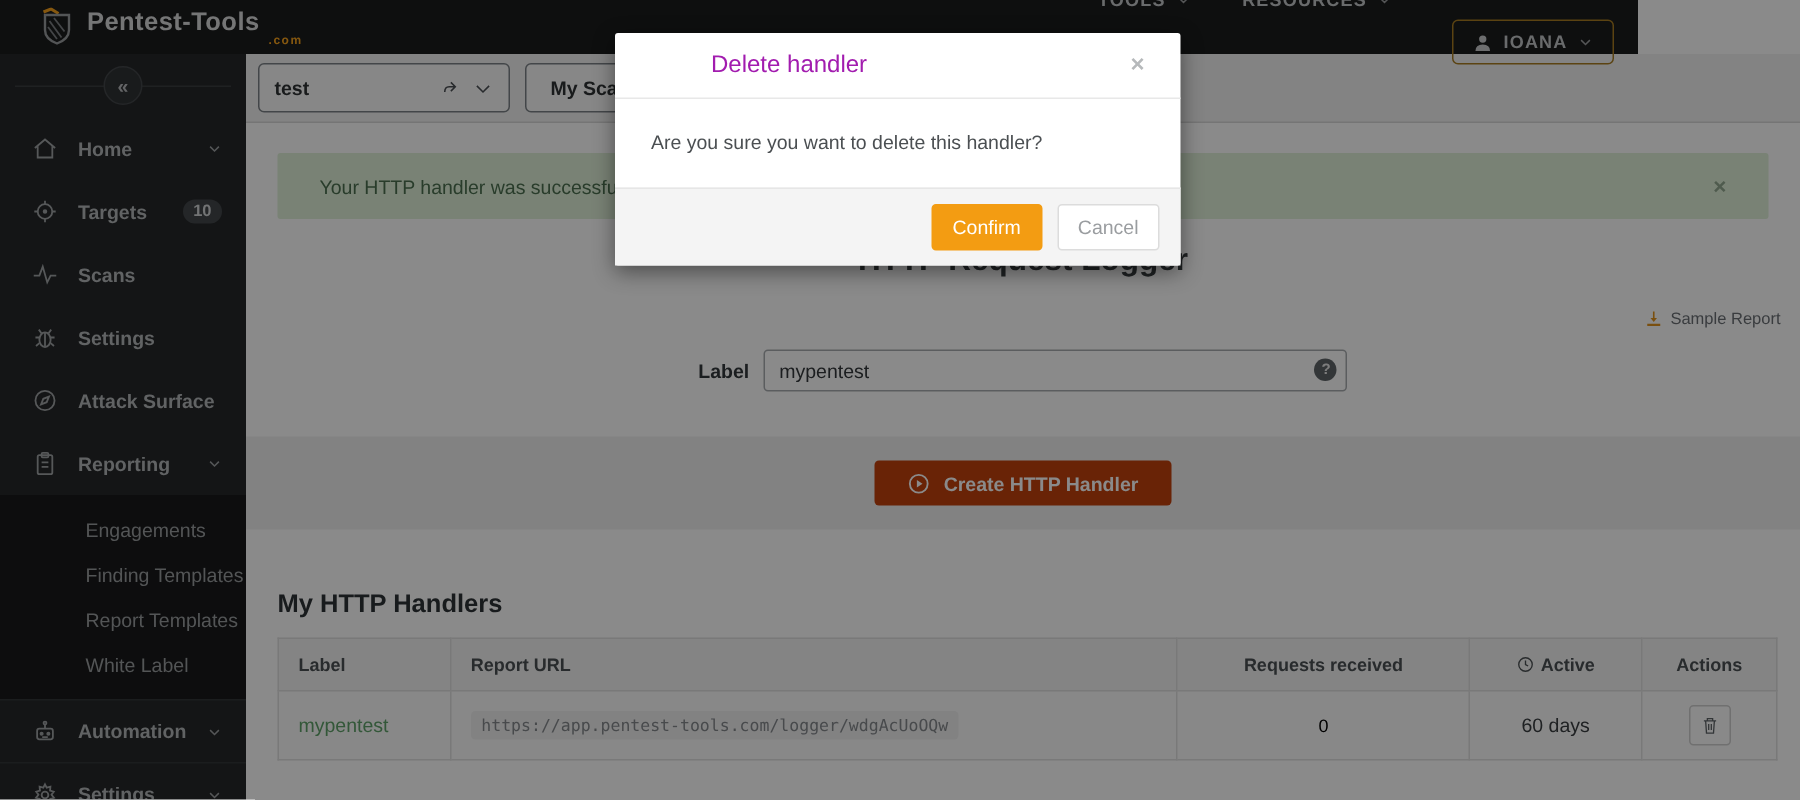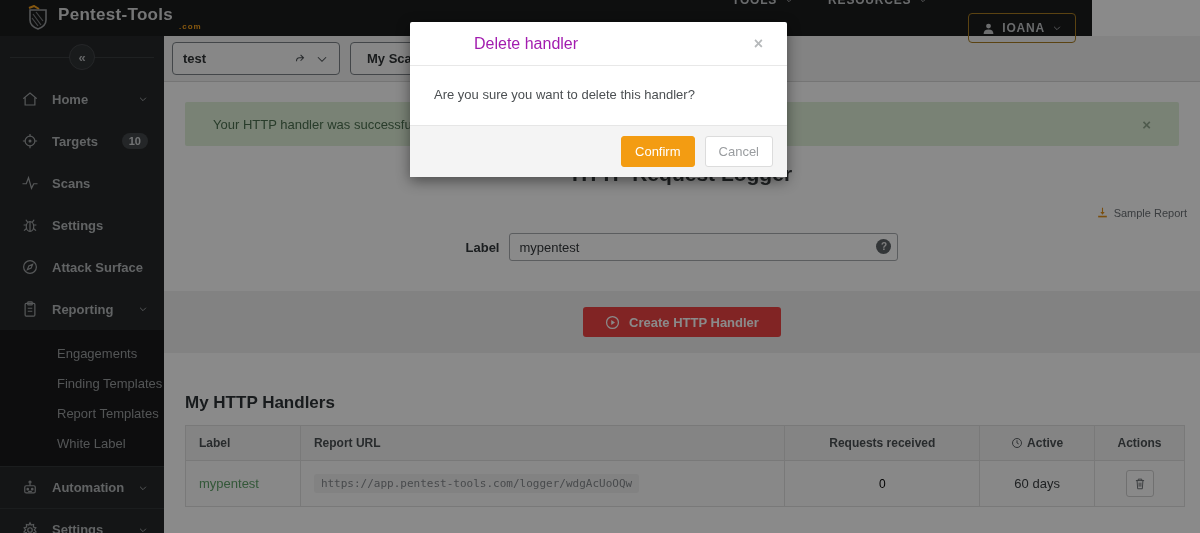--- a/index.html
+++ b/index.html
@@ -48,21 +48,21 @@
   .sample-link { color:#6b7075; font-size:11px; cursor:pointer; display:flex; align-items:center; gap:5px; }
   .dl-ic { width:13px; height:13px; fill:#e2931d; }
 
   .label-row { margin-top:14px; display:flex; justify-content:center; align-items:center; gap:10px; }
   .label-txt { font-size:13px; font-weight:bold; color:#33383b; }
   .input-wrap { position:relative; width:389px; }
   .label-input { width:100%; height:28px; border:1px solid #a9adb0; border-radius:3px; padding:0 30px 0 9px; font-size:13px; color:#34383b; font-family:"Liberation Sans", sans-serif; background:#fff; }
   .help-badge { position:absolute; right:7px; top:6px; width:15px; height:15px; border-radius:50%; background:#5f6468; color:#e8e8e8; font-size:10px; font-weight:bold; display:flex; align-items:center; justify-content:center; cursor:pointer; }
 
   .create-band { margin-top:30px; background:#f0f0f0; height:62px; display:flex; align-items:center; justify-content:center; }
-  .create-btn { background:#ef4444; border:none; color:#fff; font-size:13px; font-weight:bold; padding:0 22px; height:30px; border-radius:3px; display:flex; align-items:center; gap:9px; cursor:pointer; font-family:"Liberation Sans", sans-serif; }
+  .create-btn { background:#c2410c; border:none; color:#fff; font-size:13px; font-weight:bold; padding:0 22px; height:30px; border-radius:3px; display:flex; align-items:center; gap:9px; cursor:pointer; font-family:"Liberation Sans", sans-serif; }
   .play-ic { width:15px; height:15px; }
 
   .handlers-heading { margin:40px 0 0 21px; font-size:17px; font-weight:bold; color:#2e3336; }
   .tablewrap { margin:12px 15px 0 21px; }
   table { width:100%; border-collapse:collapse; table-layout:fixed; }
   th, td { border:1px solid #e0e0e0; font-size:12px; }
   th { background:#f4f4f4; color:#4b5053; font-weight:bold; text-align:left; padding:10px 13px; }
   td { background:#fbfbfb; padding:9px 13px; height:36px; }
   th.center, td.center { text-align:center; }
   col.c1{width:11.5%;} col.c2{width:48.5%;} col.c3{width:19.5%;} col.c4{width:11.5%;} col.c5{width:9%;}

